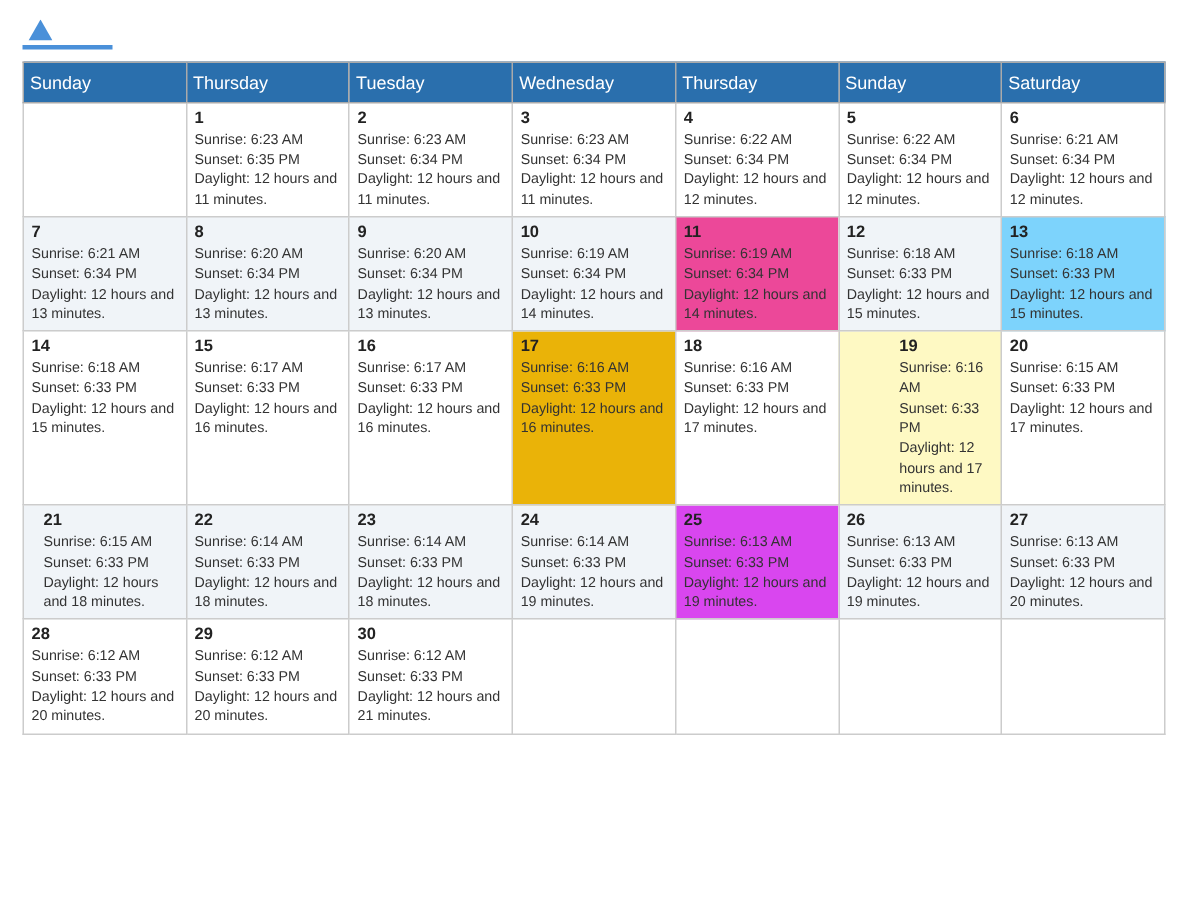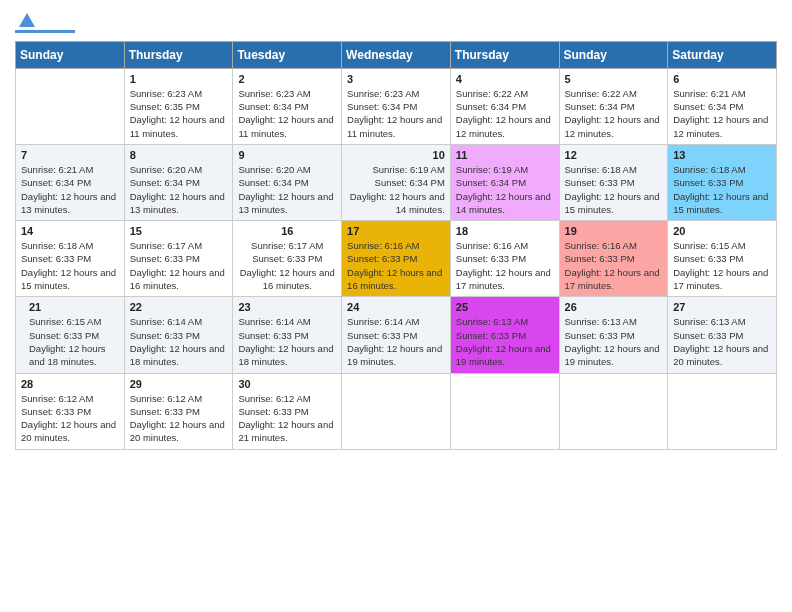--- a/index.html
+++ b/index.html
@@ -58,21 +58,21 @@
     }
     .calendar {
       width: 100%;
       border-collapse: collapse;
       border: 1px solid #ccc;
     }
     .calendar th {
       background: #2a6fad;
       color: #fff;
       font-size: 12px;
-      font-weight: bold;
+      font-weight: normal;
       padding: 6px 4px;
       text-align: left;
       border: 1px solid #aaa;
     }
     .calendar td {
       vertical-align: top;
       border: 1px solid #ccc;
       padding: 4px 5px;
       width: calc(100% / 7);
       min-height: 80px;
@@ -172,25 +172,25 @@
             <div class="day-info">Sunrise: 6:21 AM<br>Sunset: 6:34 PM<br>Daylight: 12 hours and 13 minutes.</div>
           </td>
           <td style="background: rgb(240, 244, 248);">
             <div class="day-number">8</div>
             <div class="day-info">Sunrise: 6:20 AM<br>Sunset: 6:34 PM<br>Daylight: 12 hours and 13 minutes.</div>
           </td>
           <td style="background: rgb(240, 244, 248);">
             <div class="day-number">9</div>
             <div class="day-info">Sunrise: 6:20 AM<br>Sunset: 6:34 PM<br>Daylight: 12 hours and 13 minutes.</div>
           </td>
-          <td style="background: rgb(240, 244, 248); text-align: right;">
+          <td style="background: rgb(240, 244, 248);">
             <div class="day-number">10</div>
             <div class="day-info">Sunrise: 6:19 AM<br>Sunset: 6:34 PM<br>Daylight: 12 hours and 14 minutes.</div>
           </td>
-          <td style="background: #f0abfc;">
+          <td style="background: #ec4899;">
             <div class="day-number">11</div>
             <div class="day-info">Sunrise: 6:19 AM<br>Sunset: 6:34 PM<br>Daylight: 12 hours and 14 minutes.</div>
           </td>
           <td style="background: rgb(240, 244, 248);">
             <div class="day-number">12</div>
             <div class="day-info">Sunrise: 6:18 AM<br>Sunset: 6:33 PM<br>Daylight: 12 hours and 15 minutes.</div>
           </td>
           <td style="background: #7dd3fc;">
             <div class="day-number">13</div>
             <div class="day-info">Sunrise: 6:18 AM<br>Sunset: 6:33 PM<br>Daylight: 12 hours and 15 minutes.</div>
@@ -198,33 +198,33 @@
         </tr>
         <tr>
           <td style="background: rgb(255, 255, 255);">
             <div class="day-number">14</div>
             <div class="day-info">Sunrise: 6:18 AM<br>Sunset: 6:33 PM<br>Daylight: 12 hours and 15 minutes.</div>
           </td>
           <td style="background: rgb(255, 255, 255);">
             <div class="day-number">15</div>
             <div class="day-info">Sunrise: 6:17 AM<br>Sunset: 6:33 PM<br>Daylight: 12 hours and 16 minutes.</div>
           </td>
-          <td style="background: rgb(255, 255, 255); text-align: center;">
+          <td style="background: rgb(255, 255, 255);">
             <div class="day-number">16</div>
             <div class="day-info">Sunrise: 6:17 AM<br>Sunset: 6:33 PM<br>Daylight: 12 hours and 16 minutes.</div>
           </td>
           <td style="background: #eab308;">
             <div class="day-number">17</div>
             <div class="day-info">Sunrise: 6:16 AM<br>Sunset: 6:33 PM<br>Daylight: 12 hours and 16 minutes.</div>
           </td>
           <td style="background: rgb(255, 255, 255);">
             <div class="day-number">18</div>
             <div class="day-info">Sunrise: 6:16 AM<br>Sunset: 6:33 PM<br>Daylight: 12 hours and 17 minutes.</div>
           </td>
-          <td style="background: #fca5a5;">
+          <td style="background: #fef9c3; padding-left: 40px;">
             <div class="day-number">19</div>
             <div class="day-info">Sunrise: 6:16 AM<br>Sunset: 6:33 PM<br>Daylight: 12 hours and 17 minutes.</div>
           </td>
           <td style="background: rgb(255, 255, 255);">
             <div class="day-number">20</div>
             <div class="day-info">Sunrise: 6:15 AM<br>Sunset: 6:33 PM<br>Daylight: 12 hours and 17 minutes.</div>
           </td>
         </tr>
         <tr>
           <td style="background: rgb(240, 244, 248); padding-left: 13px;">

